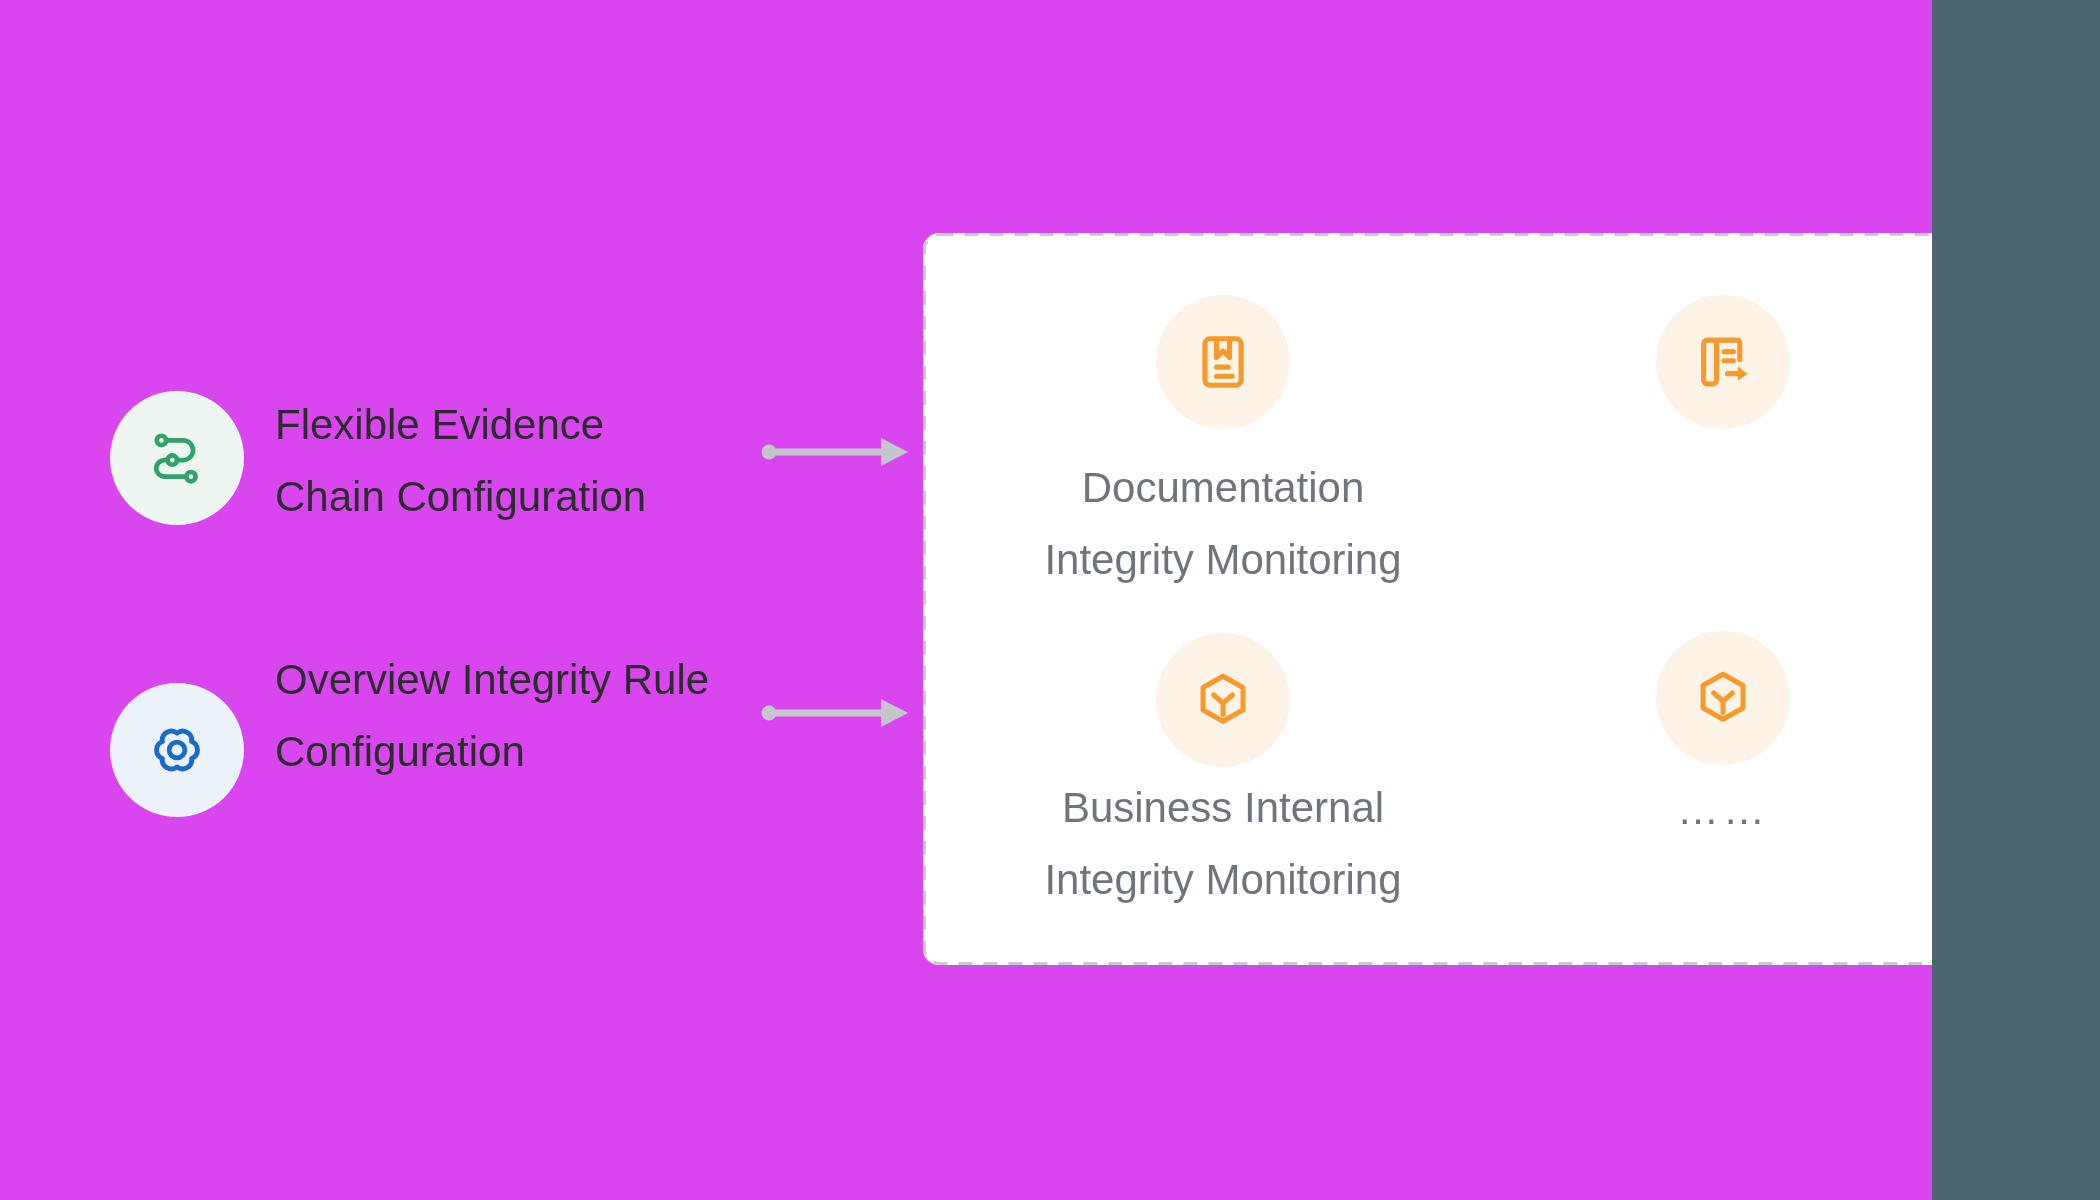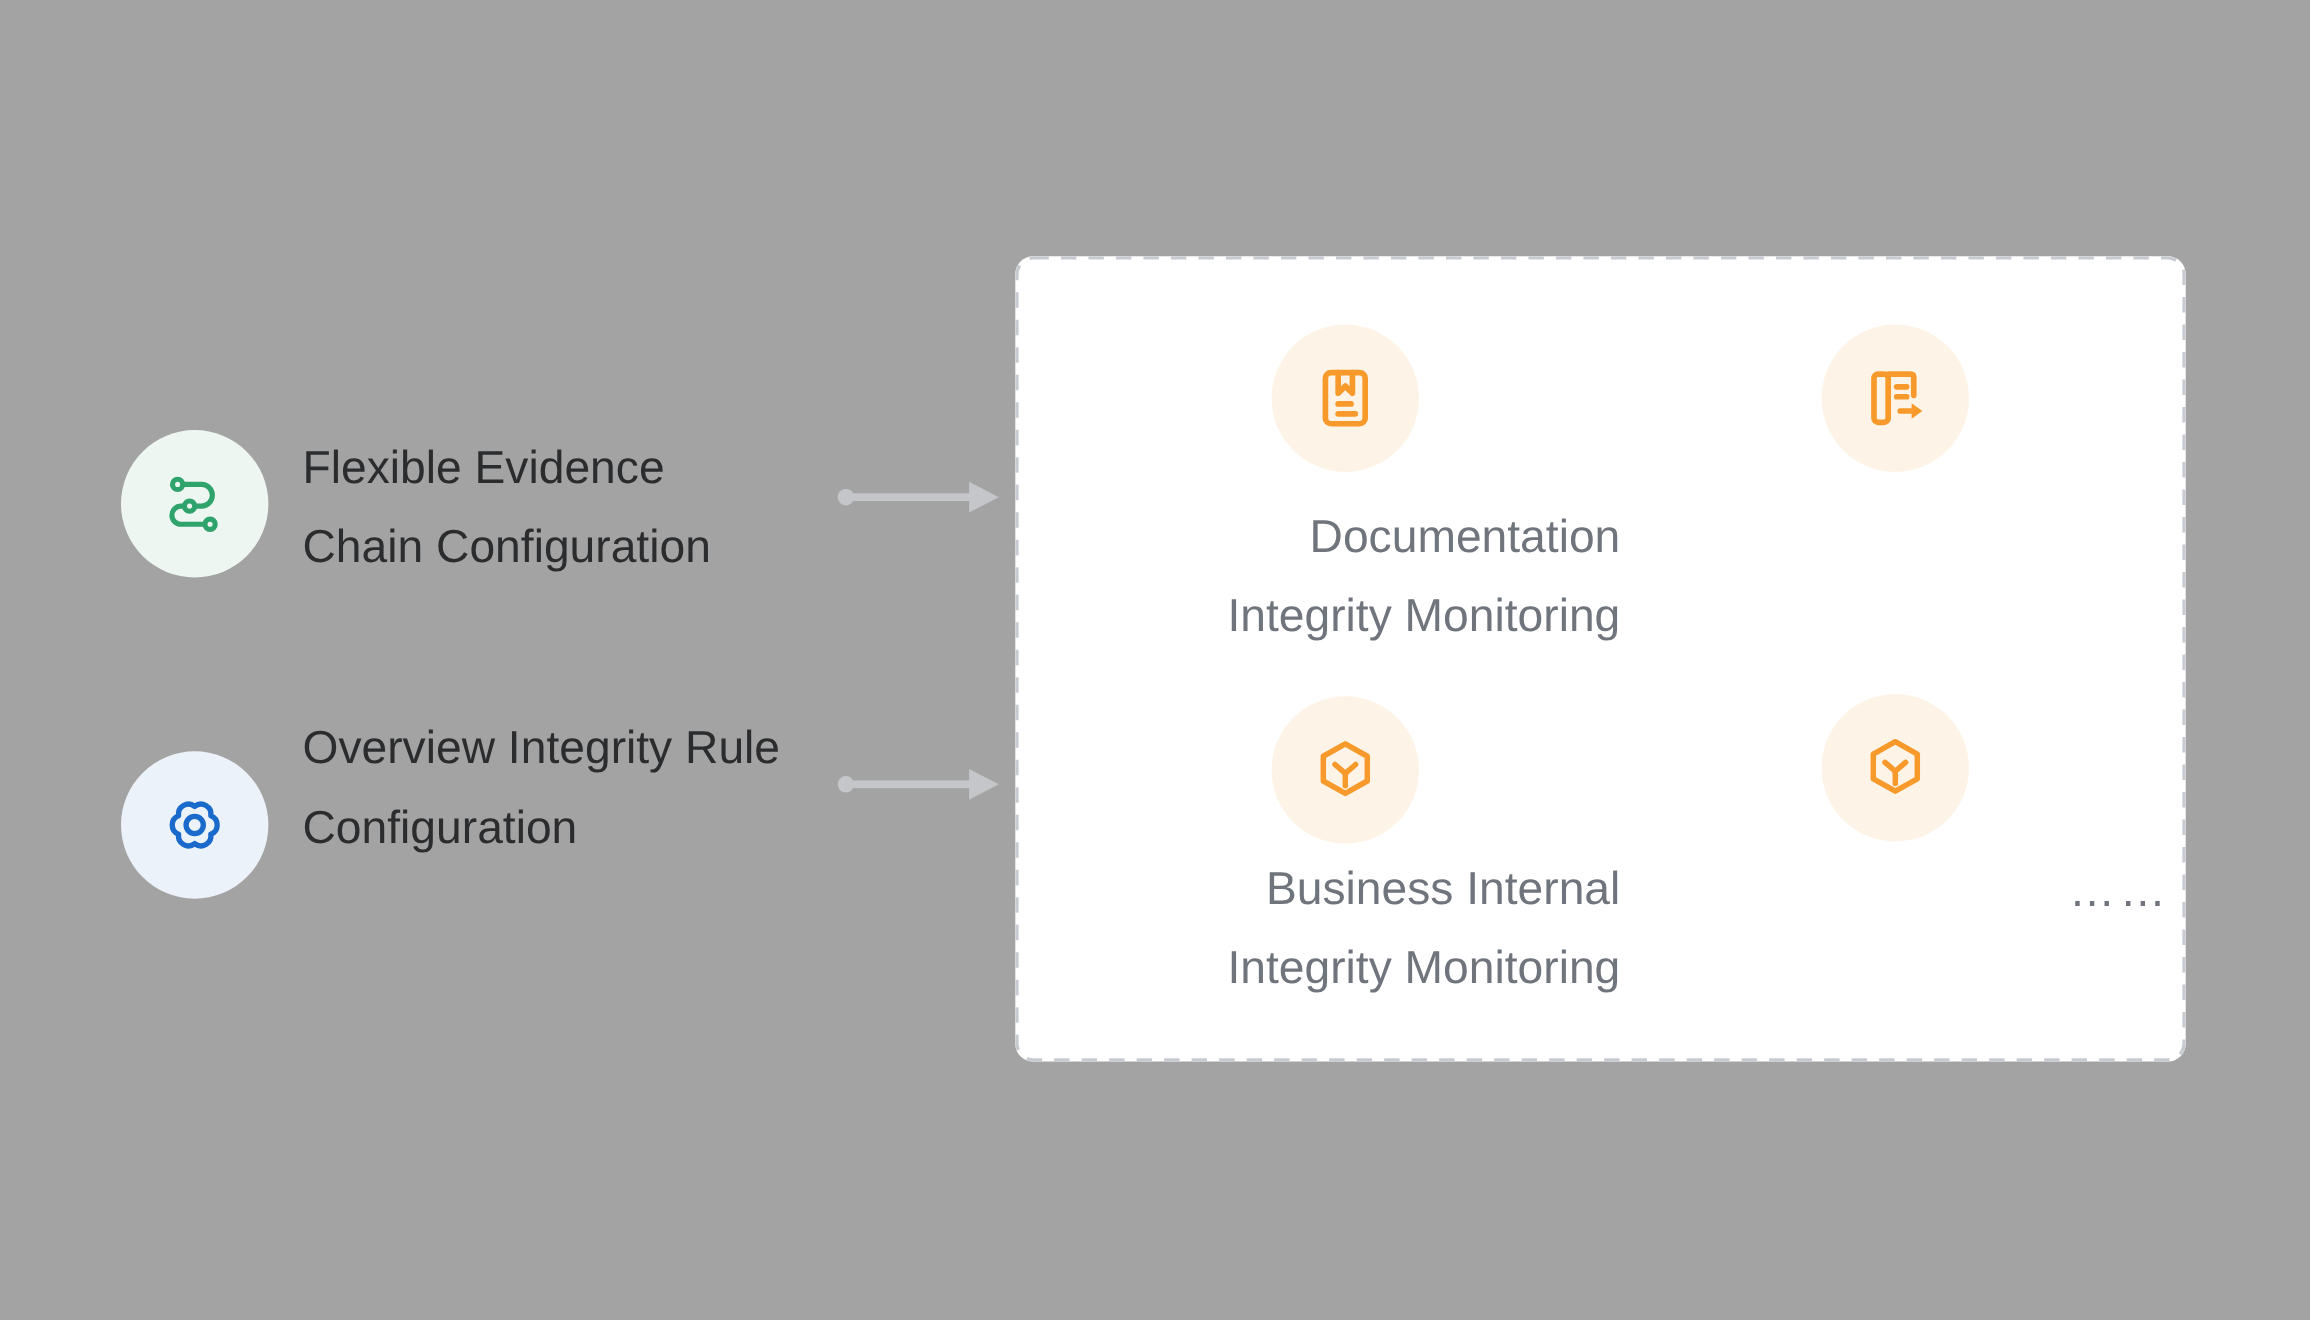--- a/index.html
+++ b/index.html
@@ -3,22 +3,22 @@
 <meta charset="utf-8">
 <style>
   html,body{margin:0;padding:0;}
   body{
     background:#4C666D;
     font-family:"Liberation Sans", sans-serif;
     -webkit-font-smoothing:antialiased;
   }
   .canvas{
     position:relative;
-    width:2100px;height:1200px;
-    background:#a3a3a3;
+    width:1932px;height:1200px;
+    background:#d946ef;
     overflow:hidden;
   }
   
   .icon-circle{
     position:absolute;
     width:134px;height:134px;border-radius:50%;
     display:flex;align-items:center;justify-content:center;
   }
   .icon-circle.green{background:#EDF6F1;}
   .icon-circle.blue{background:#EBF2FA;}
@@ -41,21 +41,21 @@
     position:absolute;
     width:134px;height:134px;border-radius:50%;
     background:#FDF4E7;
     display:flex;align-items:center;justify-content:center;
   }
   .cap-label{
     position:absolute;
     width:500px;
     font-size:42px;line-height:72px;
     color:#70757D;
-    text-align:right;
+    text-align:center;
     white-space:nowrap;
   }
   .ellipsis{
     letter-spacing:4px;
     color:#70757D;
   }
   svg{display:block;}
 </style>
 </head>
 <body>

